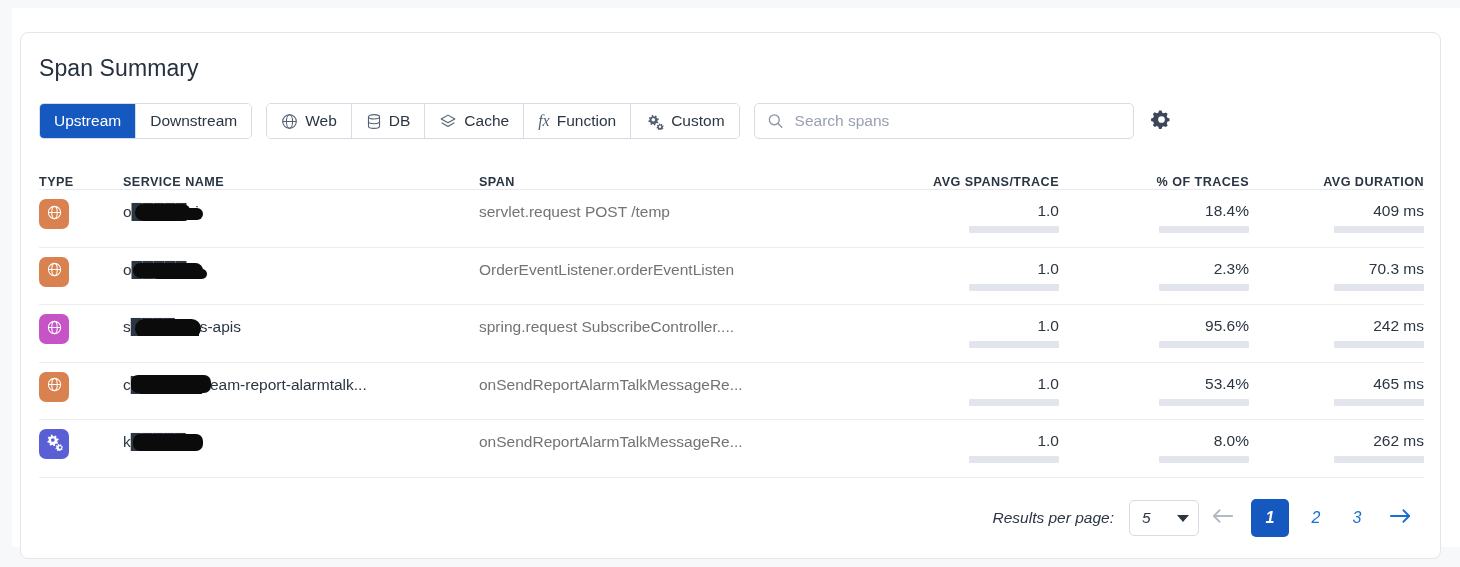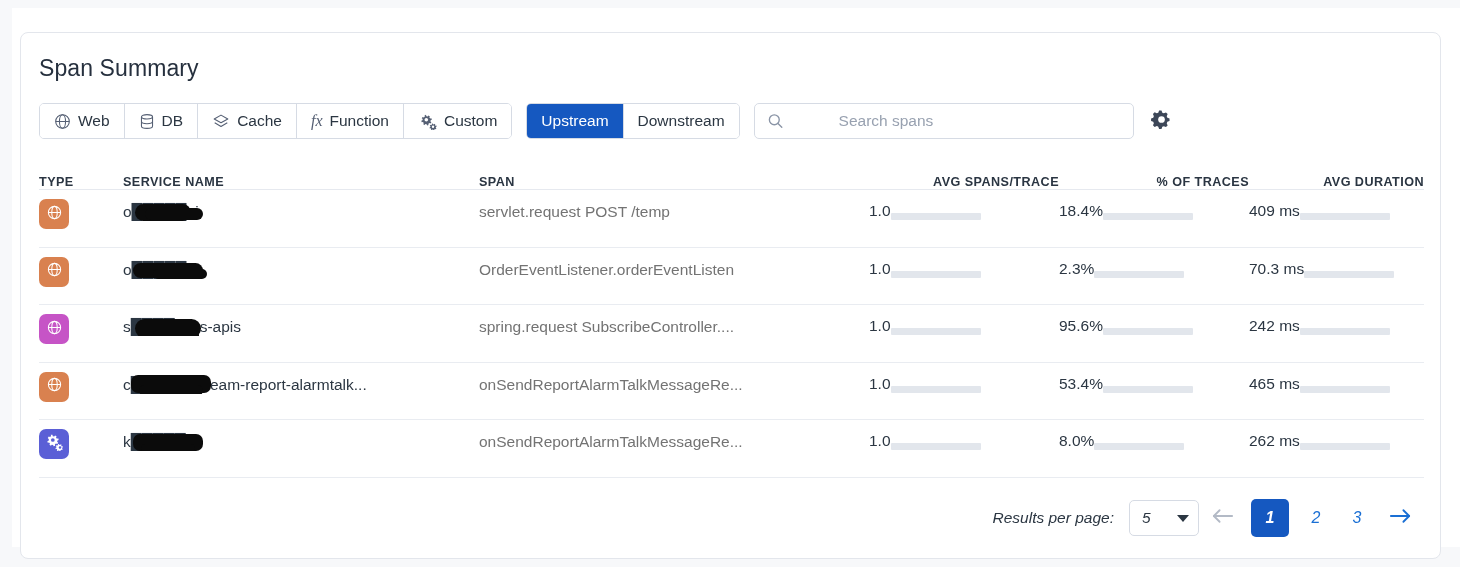--- a/index.html
+++ b/index.html
@@ -66,21 +66,21 @@
     border: 1px solid #d6dbe4; border-radius: 5px; background: #fff;
     display: flex; align-items: center;
   }
   .search-wrap .s-ico {
     position: absolute; left: 12px; top: 50%; transform: translateY(-50%);
     color: #8a94a6; display: flex;
   }
   .search-wrap input {
     border: none; outline: none; background: transparent;
     font-family: inherit; font-size: 15.5px; color: #2b3642;
-    padding: 0 12px 0 40px; width: 100%; height: 100%; margin-left: 44px;
+    padding: 0 12px 0 40px; width: 100%; height: 100%;
   }
   .search-wrap input::placeholder { color: #98a1b0; }
 
   .gear-btn {
     width: 28px; height: 28px; display: flex; align-items: center;
     justify-content: center; color: #3d4758; cursor: pointer;
   }
 
   
   .tbl { position: absolute; left: 18px; top: 127px; width: 1385px; }
@@ -119,21 +119,21 @@
   }
   .redact {
     position: absolute; background: #0b0b0b; border-radius: 9px;
     pointer-events: none;
   }
   .span-name {
     font-size: 15.5px; color: #737373; padding-top: 5px;
     white-space: nowrap; overflow: hidden;
   }
 
-  .metric { display: flex; align-items: flex-end; }
+  .metric { display: flex; flex-direction: column; align-items: flex-end; }
   .metric .val {
     font-size: 15.5px; color: #2b3642; line-height: 19px; padding-top: 3px;
   }
   .bar-track {
     margin-top: 6px; width: 90px; height: 7px;
     background: #e2e6ec; border-radius: 1px; overflow: hidden;
   }
   .bar-fill { height: 100%; background: #2f9aee; border-radius: 1px; }
 
   
@@ -174,20 +174,29 @@
 
 <div class="top-strip"></div>
 <div class="left-strip"></div>
 <div class="bottom-strip"></div>
 
 <div class="card">
 
   <div class="card-title">Span Summary</div>
 
   <div class="toolbar">
+
+    <div class="seg-group">
+      <div class="seg active">
+        <span>Upstream</span>
+      </div>
+      <div class="seg">
+        <span>Downstream</span>
+      </div>
+    </div>
 
     <div class="seg-group">
 
       <div class="seg">
         <span class="ico">
           <svg width="17" height="17" viewBox="0 0 20 20" fill="none" stroke="currentColor" stroke-width="1.3">
             <circle cx="10" cy="10" r="8"></circle>
               <ellipse cx="10" cy="10" rx="3.6" ry="8"></ellipse>
             <line x1="2" y1="10" x2="18" y2="10"></line>
           </svg>
@@ -224,29 +233,20 @@
       <div class="seg">
         <span class="ico">
           <svg width="19" height="17" viewBox="0 0 22 20" fill="currentColor">
             <path d="M9.2 2.2l.5 1.5 1.5.4.9-1.2 1.6 1-.5 1.4 1 1.2 1.4-.4.5 1.8-1.4.5-.3 1.5 1.2.9-1.1 1.6-1.4-.6-1.2 1 .4 1.4-1.8.5-.5-1.4-1.5-.3-.9 1.2-1.6-1.1.6-1.4-1-1.2-1.4.4-.5-1.8 1.4-.5.3-1.5-1.2-.9 1.1-1.6 1.4.6 1.2-1-.4-1.4z"></path>
             <circle cx="9.6" cy="8" r="2.1" fill="#fff"></circle>
             <path d="M17.2 12.3l.4 1 1 .2.5-.8 1.1.7-.4.9.7.8 1-.3.3 1.2-.9.4-.2 1 .8.6-.8 1.1-.9-.4-.8.7.2.9-1.2.3-.3-.9-1-.2-.6.8-1.1-.7.4-.9-.7-.8-1 .3-.3-1.2.9-.4.2-1-.8-.6.8-1.1.9.4.8-.7-.2-.9z"></path>
             <circle cx="17.5" cy="16.2" r="1.4" fill="#fff"></circle>
           </svg>
         </span>
         <span>Custom</span>
-      </div>
-    </div>
-
-    <div class="seg-group">
-      <div class="seg active">
-        <span>Upstream</span>
-      </div>
-      <div class="seg">
-        <span>Downstream</span>
       </div>
     </div>
 
     <div class="search-wrap">
       <span class="s-ico">
         <svg width="17" height="17" viewBox="0 0 20 20" fill="none" stroke="currentColor" stroke-width="1.6">
           <circle cx="8.6" cy="8.6" r="5.8"></circle>
             <line x1="12.9" y1="12.9" x2="17.4" y2="17.4" stroke-linecap="round"></line>
         </svg>
       </span>

